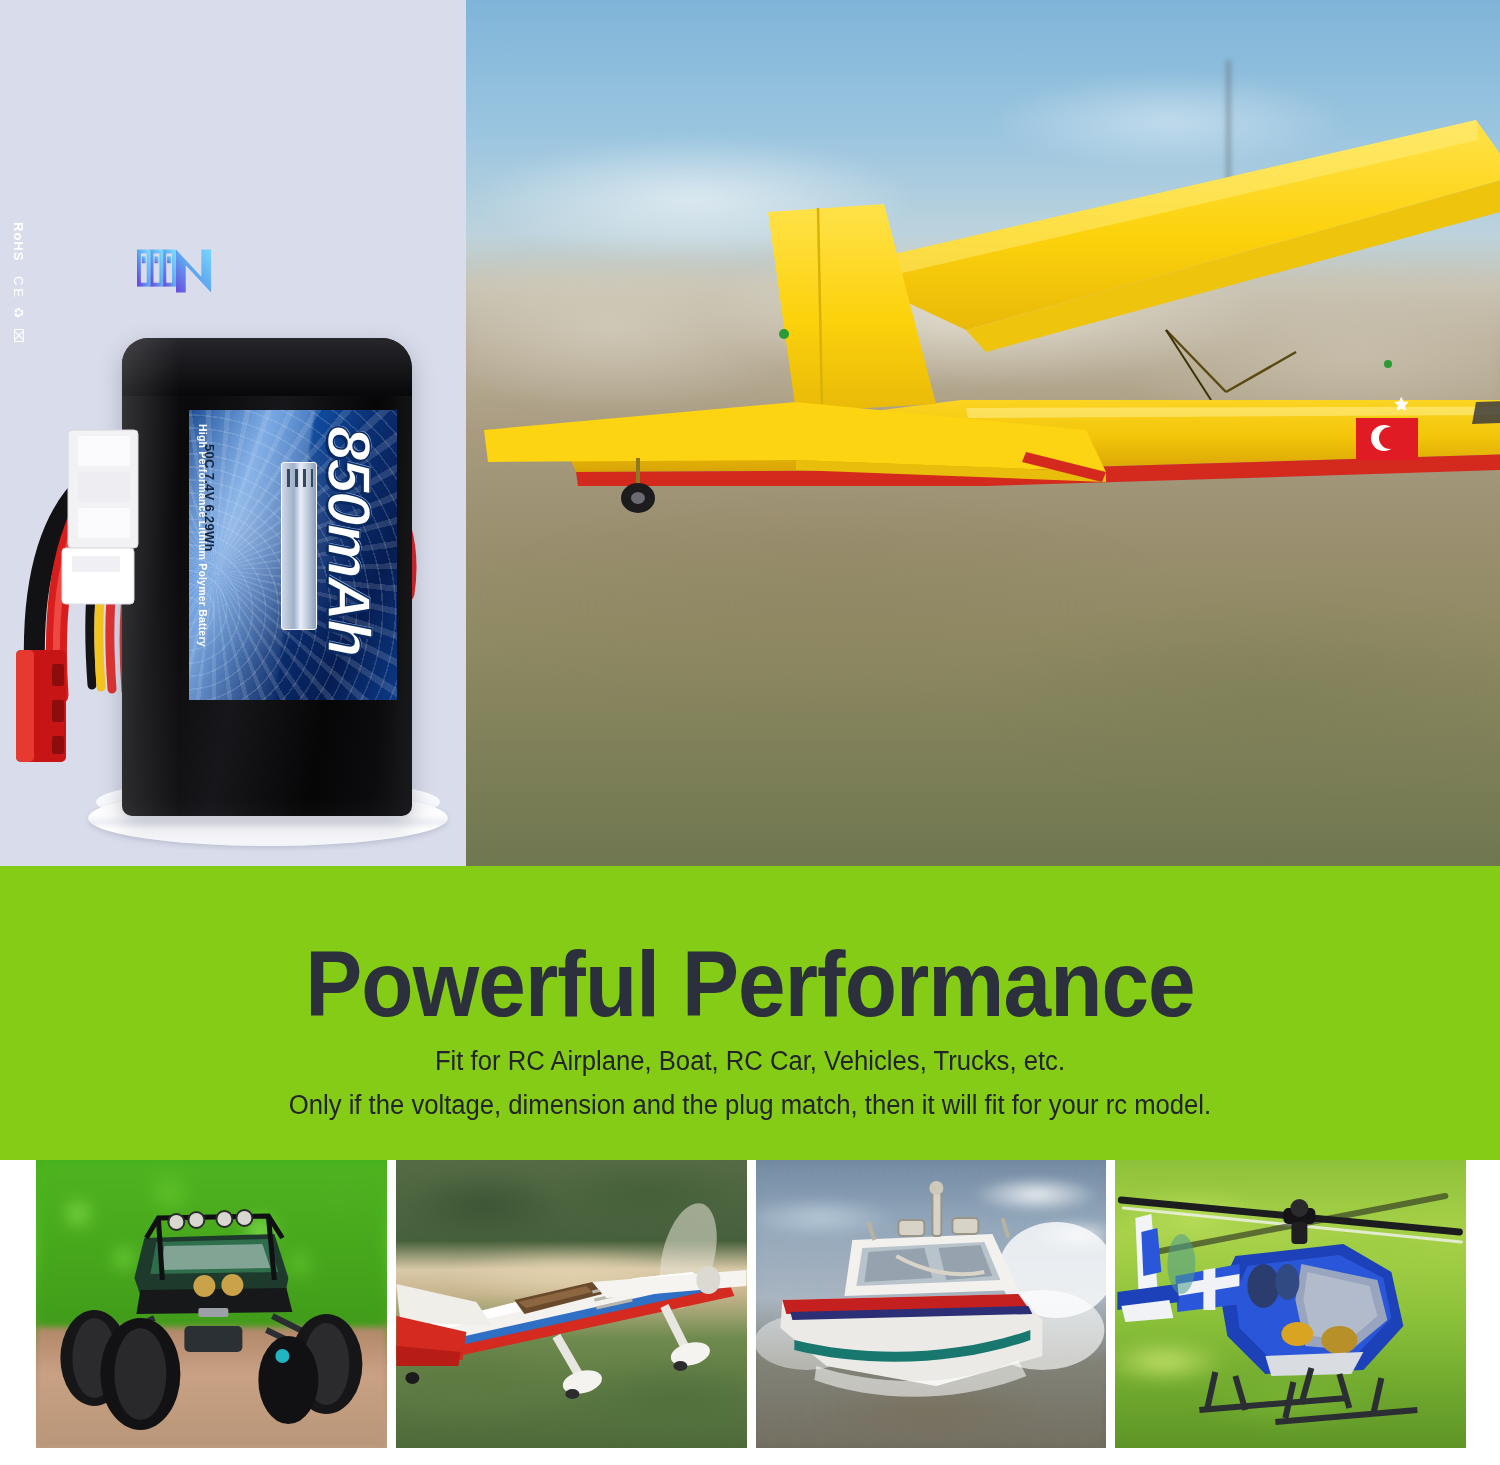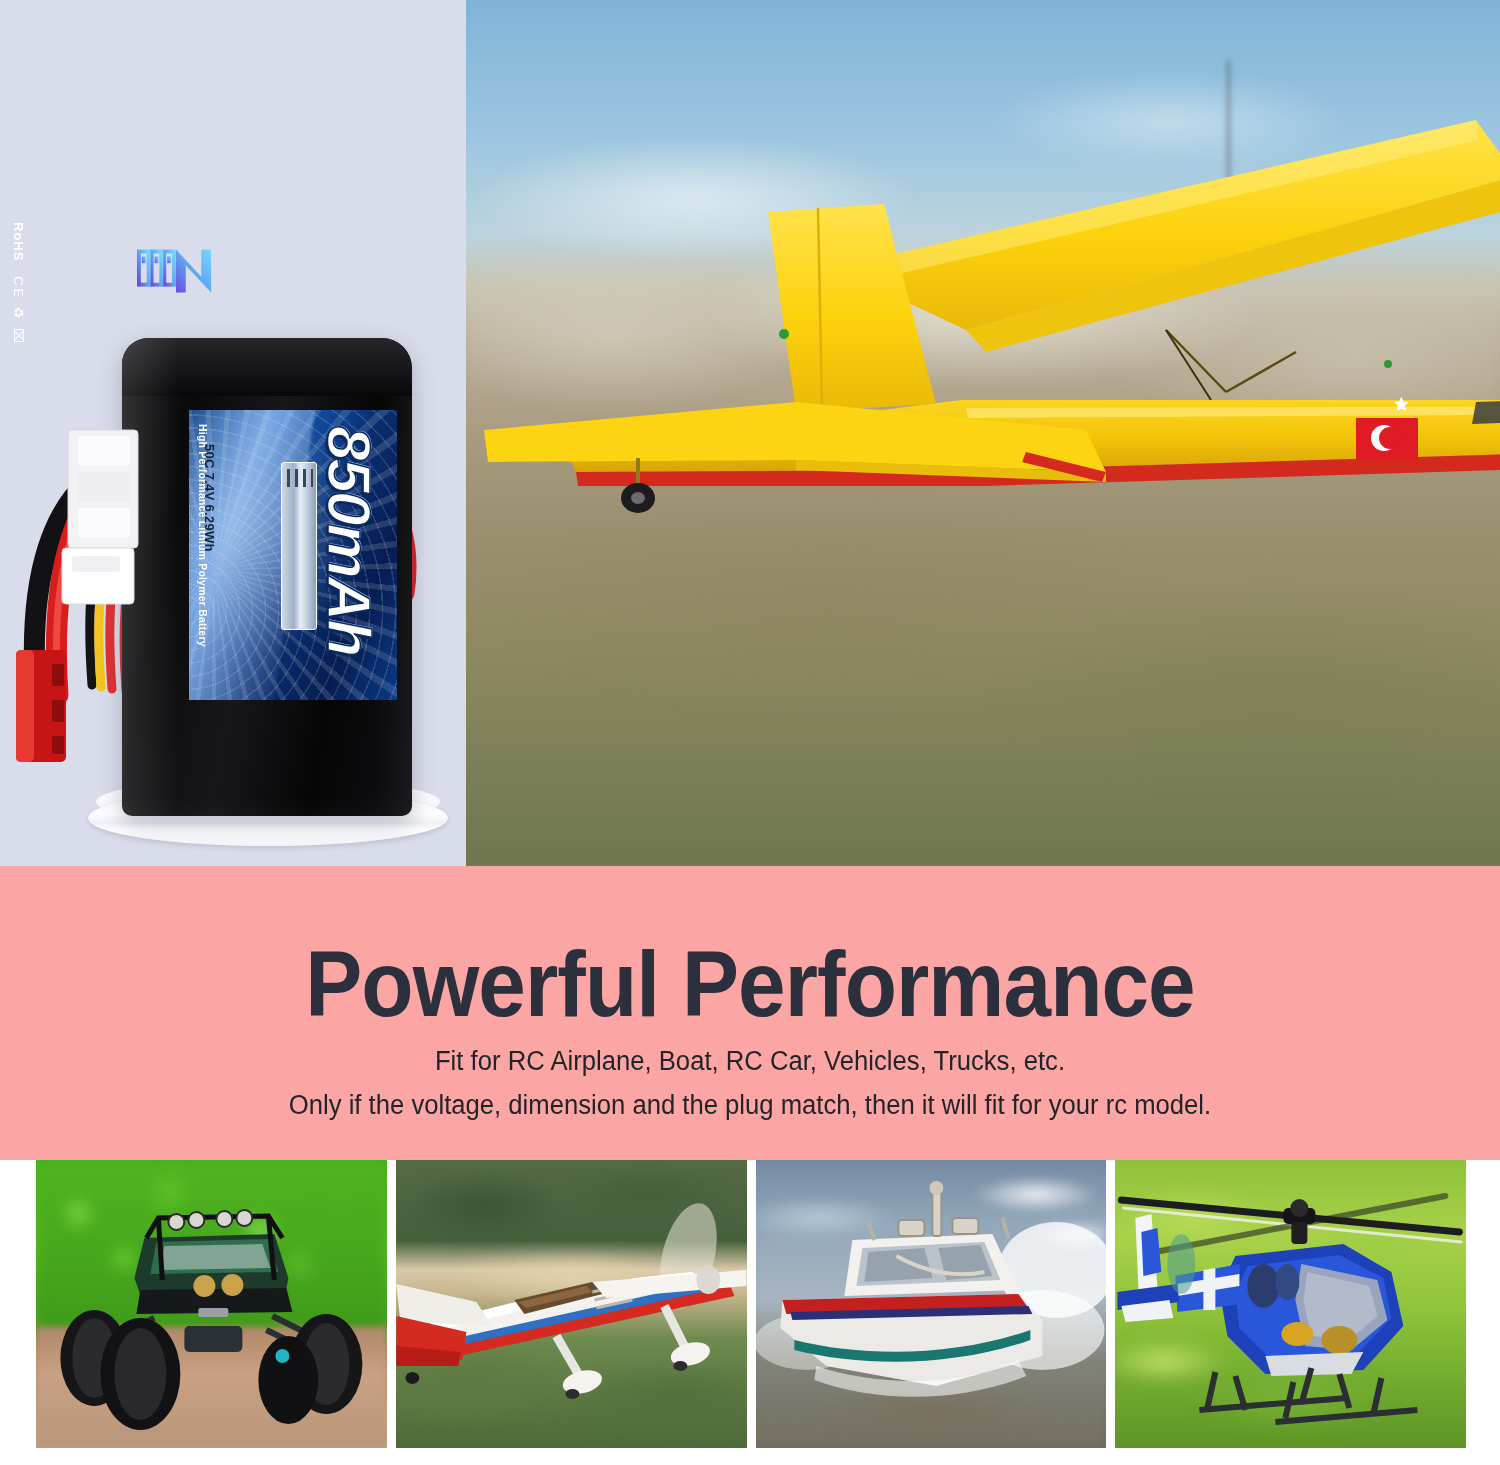--- a/index.html
+++ b/index.html
@@ -140,21 +140,21 @@
   }
   .pylon {
     position:absolute; left:760px; top:60px; width:5px; height:180px;
     background:rgba(95,105,115,.45); filter:blur(2.5px);
   }
   .plane-svg { position:absolute; left:0; top:0; width:1034px; height:866px; }
 
   
   .text-section {
     position:absolute; left:0; top:866px; width:1500px; height:294px;
-    background:#fca5a5;
+    background:#84cc16;
   }
   .headline {
     position:absolute; left:0; top:72px; width:1500px;
     text-align:center;
     font-size:92px; font-weight:bold;
     color:#2c2f3c;
     letter-spacing:-1px;
     transform:scaleX(.93);
     line-height:1;
   }

